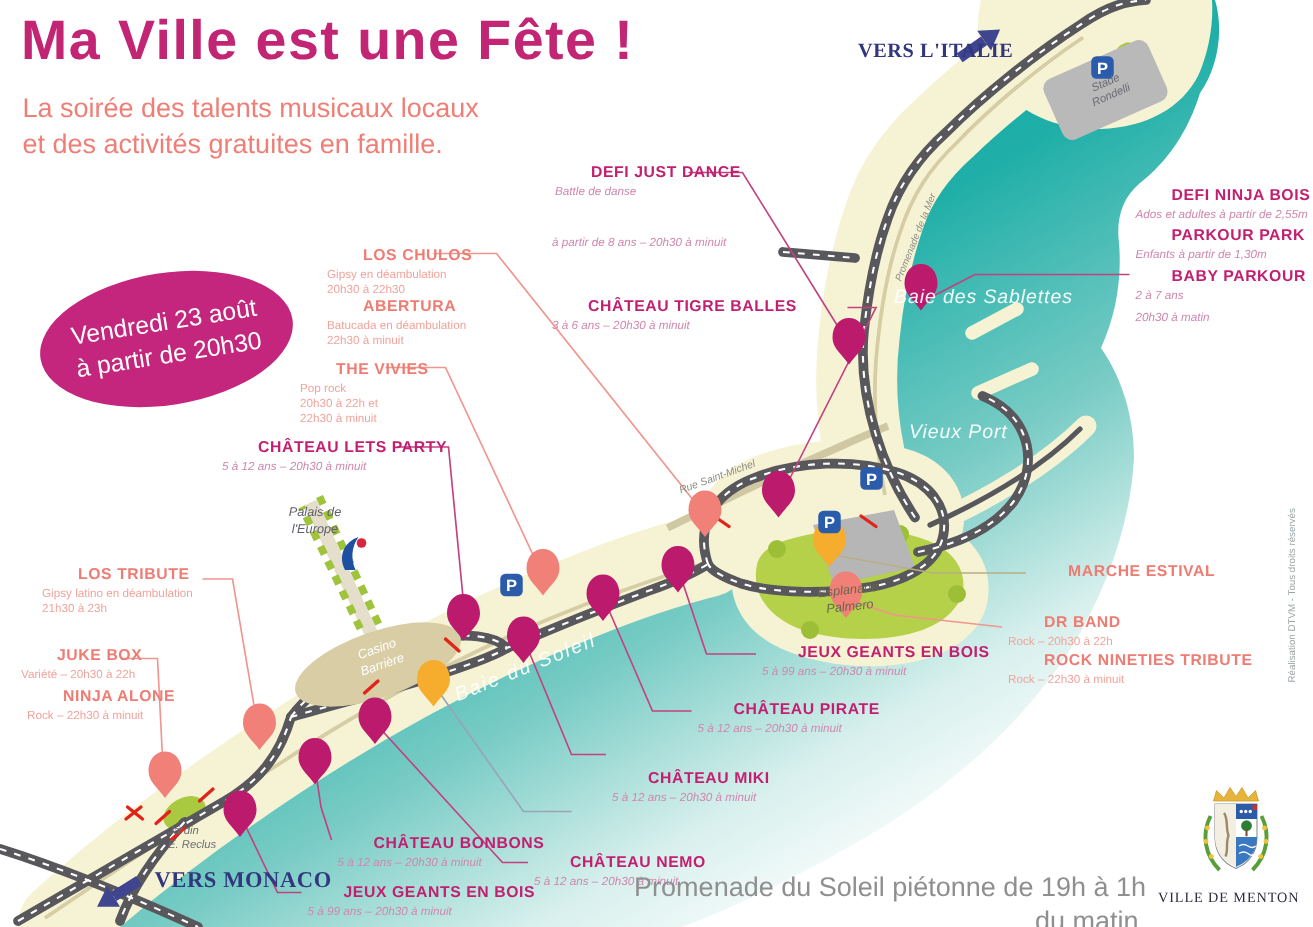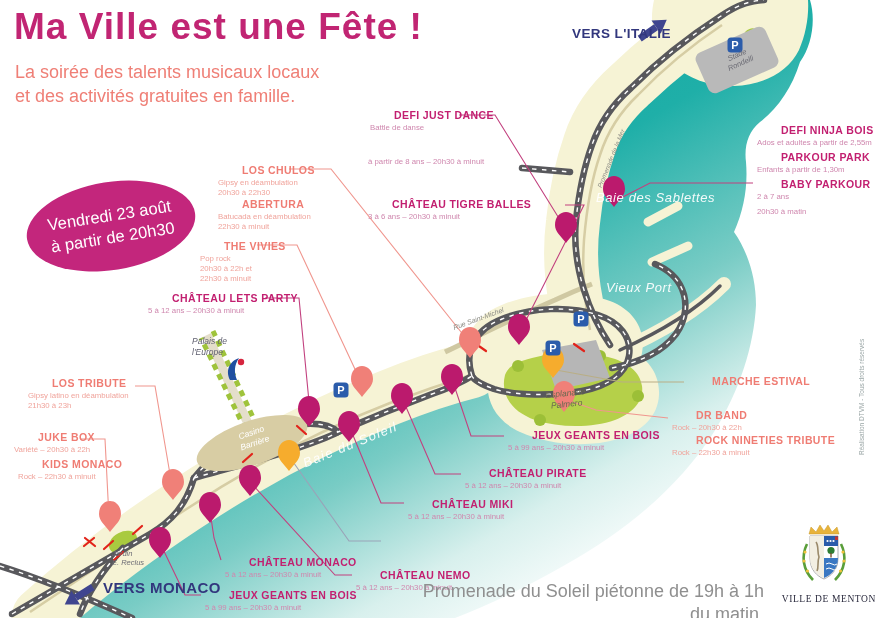--- a/index.html
+++ b/index.html
@@ -12,28 +12,28 @@
   .title{left:14px;top:6px;font-size:37px;color:#c12573;letter-spacing:1px;font-weight:700;}
   .subtitle{left:15px;top:60px;font-size:18px;color:#ef7f76;line-height:1.35;}
   .badge{left:26px;top:182px;width:170px;height:88px;background:#c3267c;border-radius:50%;
          transform:rotate(-9deg);color:#fff;display:flex;align-items:center;justify-content:center;
          text-align:center;font-size:16.5px;line-height:1.35;}
   
   .ev{position:absolute;line-height:1.2;}
   .ev .n{font-weight:700;font-size:10.5px;letter-spacing:.4px;white-space:pre-line;padding-left:24px;}
   .ev .s{font-size:7.8px;white-space:pre-line;margin-top:1px;line-height:1.3;}
   .coral .n{color:#ef7c73;} .coral .s{color:#f0a49c;}
-  .mag .n{color:#c21f70;}  .mag .s{color:#cf87ae;}
+  .mag .n{color:#c21f70;}  .mag .s{color:#cf87ae;font-style:italic;}
   .bigsub .s{font-size:10px;color:#f29a90;letter-spacing:.3px;}
   
   .place{position:absolute;font-style:italic;color:#6b6b74;font-size:8.5px;white-space:pre-line;line-height:1.25;}
   .water-lbl{position:absolute;font-style:italic;color:rgba(255,255,255,.93);font-size:13px;letter-spacing:.6px;}
-  .vers{position:absolute;color:#32377d;font-size:13.5px;letter-spacing:.4px;font-weight:700;}
+  .vers{position:absolute;color:#32377d;font-size:13.5px;letter-spacing:.4px;font-weight:700;font-family:Liberation Serif, serif;}
   .footer-note{left:398px;top:580px;width:366px;text-align:right;font-size:18px;color:#8f8f8f;line-height:1.3;}
-  .city{left:772px;top:594px;width:104px;text-align:right;font-family:"Liberation Serif",serif;
+  .city{left:772px;top:594px;width:104px;text-align:left;font-family:"Liberation Serif",serif;
         font-size:9.5px;color:#2b2b3e;letter-spacing:.6px;}
   .credit{left:858px;top:455px;transform:rotate(-90deg);transform-origin:0 0;font-size:6.5px;color:#9aa6a6;white-space:nowrap;}
 </style>
 </head>
 <body>
 
 <div id="canvas">
 
 <svg id="mapsvg" width="875" height="618" viewBox="0 0 875 618">
   <defs>
@@ -284,21 +284,21 @@
 <div class="ev coral" style="left:28px;top:377px">
   <div class="n">LOS TRIBUTE</div>
   <div class="s">Gipsy latino en déambulation
 21h30 à 23h</div>
 </div>
 <div class="ev coral" style="left:14px;top:431px">
   <div class="n">JUKE BOX</div>
   <div class="s">Variété – 20h30 à 22h</div>
 </div>
 <div class="ev coral" style="left:18px;top:458px">
-  <div class="n">KIDS MONACO</div>
+  <div class="n">NINJA ALONE</div>
   <div class="s">Rock – 22h30 à minuit</div>
 </div>
 
 <div class="ev mag" style="left:370px;top:109px">
   <div class="n">DEFI JUST DANCE</div>
   <div class="s">Battle de danse</div>
 </div>
 <div class="ev mag" style="left:368px;top:156px">
   <div class="s">à partir de 8 ans – 20h30 à minuit</div>
 </div>
@@ -335,47 +335,47 @@
 </div>
 
 <div class="ev mag" style="left:508px;top:429px">
   <div class="n">JEUX GEANTS EN BOIS</div>
   <div class="s">5 à 99 ans – 20h30 à minuit</div>
 </div>
 <div class="ev mag" style="left:465px;top:467px">
   <div class="n">CHÂTEAU PIRATE</div>
   <div class="s">5 à 12 ans – 20h30 à minuit</div>
 </div>
-<div class="ev mag" style="left:408px;top:498px">
+<div class="ev mag" style="left:408px;top:513px">
   <div class="n">CHÂTEAU MIKI</div>
   <div class="s">5 à 12 ans – 20h30 à minuit</div>
 </div>
 <div class="ev mag" style="left:356px;top:569px">
   <div class="n">CHÂTEAU NEMO</div>
   <div class="s">5 à 12 ans – 20h30 à minuit</div>
 </div>
 <div class="ev mag" style="left:225px;top:556px">
-  <div class="n">CHÂTEAU MONACO</div>
+  <div class="n">CHÂTEAU BONBONS</div>
   <div class="s">5 à 12 ans – 20h30 à minuit</div>
 </div>
 <div class="ev mag" style="left:205px;top:589px">
   <div class="n">JEUX GEANTS EN BOIS</div>
   <div class="s">5 à 99 ans – 20h30 à minuit</div>
 </div>
 
 <div class="vers" style="left:572px;top:26px">VERS L'ITALIE</div>
 <div class="vers" style="left:103px;top:579px;font-size:15px">VERS MONACO</div>
 <div class="place pre" style="left:710px;top:50px;width:58px;text-align:center;transform:rotate(-24deg);font-size:7.5px">Stade
 Rondelli</div>
 <div class="water-lbl" style="left:596px;top:190px">Baie des Sablettes</div>
 <div class="water-lbl" style="left:606px;top:280px">Vieux Port</div>
 <div class="water-lbl" style="left:300px;top:437px;transform:rotate(-22deg);letter-spacing:1.5px">Baie du Soleil</div>
 <div class="place pre" style="left:534px;top:388px;width:64px;text-align:center;transform:rotate(-6deg);color:#68684f">Esplanade
 Palmero</div>
-<div class="place pre" style="left:192px;top:336px;width:60px;color:#5e5e6e">Palais de
+<div class="place pre" style="left:180px;top:336px;width:60px;text-align:center;color:#5e5e6e">Palais de
 l'Europe</div>
 <div class="place pre" style="left:216px;top:427px;width:74px;text-align:center;transform:rotate(-19deg);color:#fff;font-size:8.5px">Casino
 Barrière</div>
 <div class="place pre" style="left:112px;top:549px;font-size:7.5px">Jardin
 E. Reclus</div>
 <div class="place" style="left:452px;top:315px;transform:rotate(-20deg);font-size:7px;color:#8d8d85">Rue Saint-Michel</div>
 <div class="place" style="left:596px;top:186px;transform:rotate(-68deg);transform-origin:0 0;font-size:6.5px;color:#8d8d85;white-space:nowrap">Promenade de la Mer</div>
 
 <div class="abs footer-note pre">Promenade du Soleil piétonne de 19h à 1h du matin,
 entre le Jardin Elisée Reclus et le rond-point du Bastion.</div>

